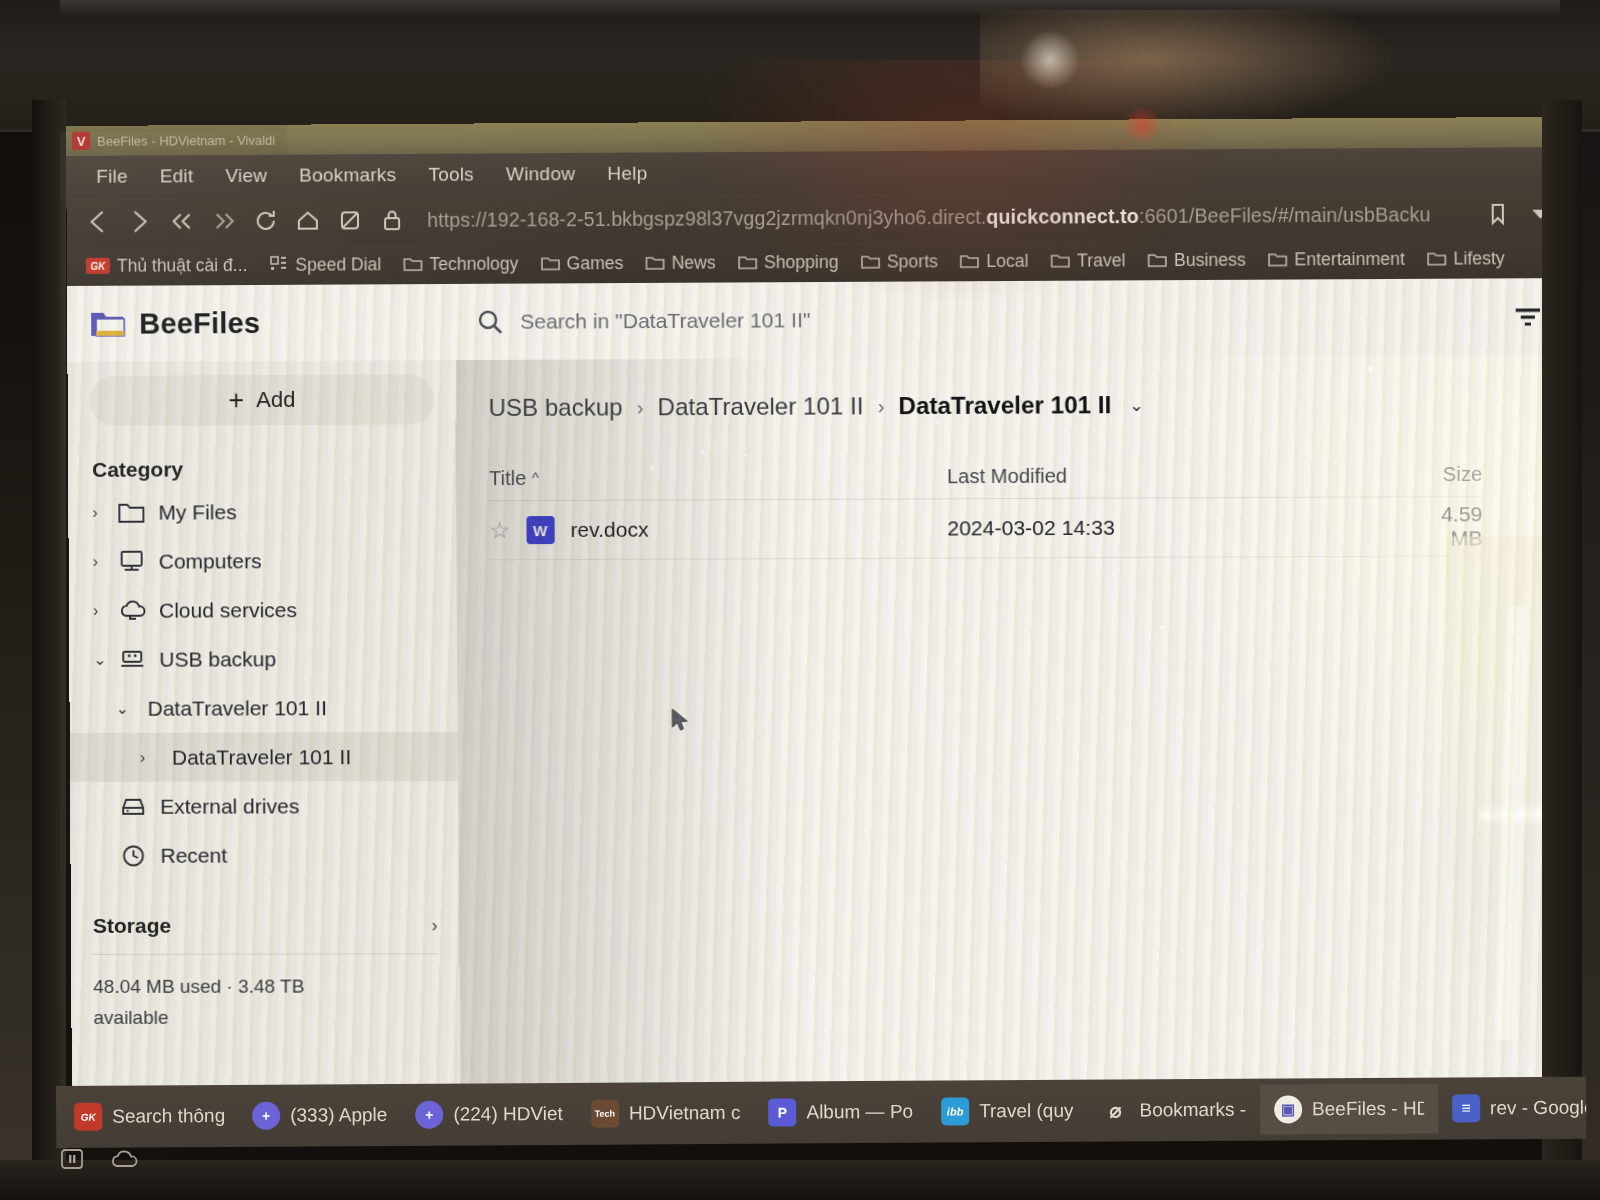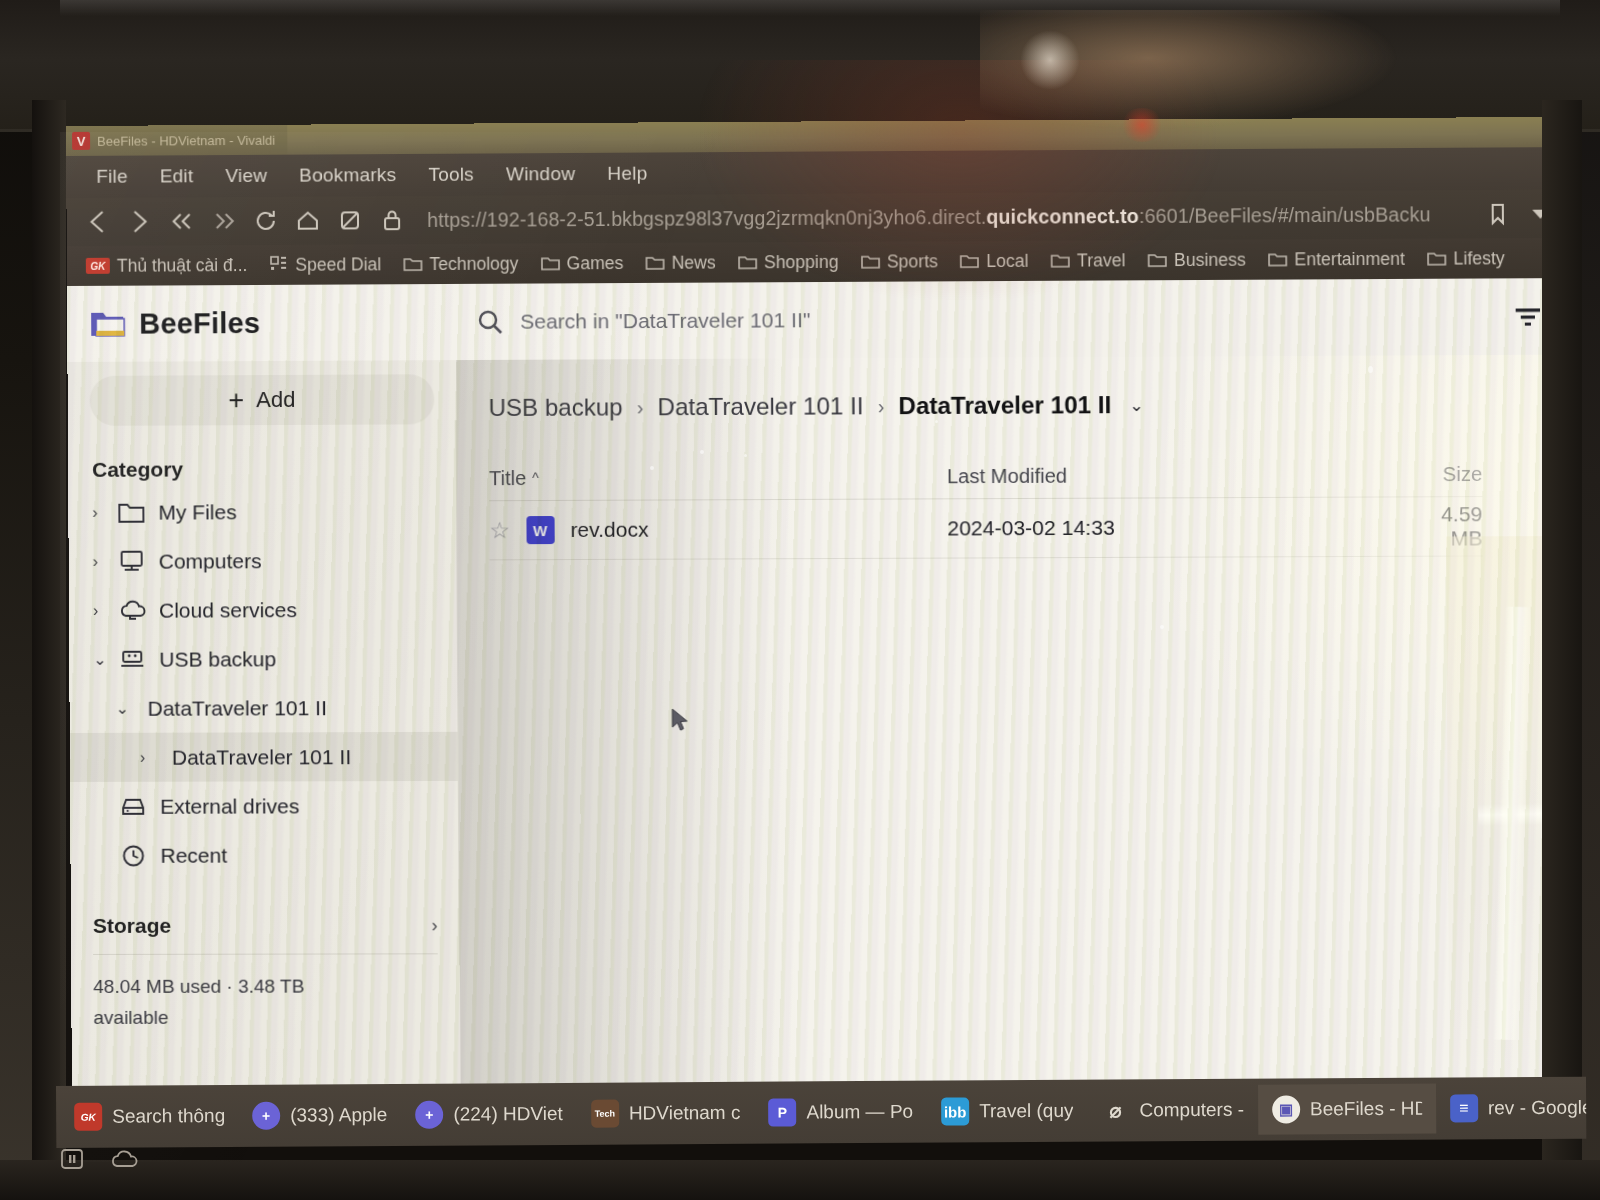--- a/index.html
+++ b/index.html
@@ -631,26 +631,26 @@
     </div>
     <div class="task">
       <span class="task-ico" style="background:#6a4a33;font-size:9px;">Tech</span>
       <span class="task-label">HDVietnam c</span>
     </div>
     <div class="task">
       <span class="task-ico" style="background:#5b5bd6;">P</span>
       <span class="task-label">Album — Po</span>
     </div>
     <div class="task">
-      <span class="task-ico" style="background:#2c9bd6;font-size:15px;">ibb</span>
+      <span class="task-ico" style="background:#2c9bd6;font-size:11px;font-style:italic;">ibb</span>
       <span class="task-label">Travel (quy</span>
     </div>
     <div class="task">
       <span class="task-ico" style="background:transparent;color:#ded8cd;font-size:20px;">⌀</span>
-      <span class="task-label">Computers -</span>
+      <span class="task-label">Bookmarks -</span>
     </div>
     <div class="task active">
       <span class="task-ico" style="background:#efece3;border-radius:50%;color:#5b57b5;font-size:15px;">▣</span>
       <span class="task-label">BeeFiles - HD</span>
     </div>
     <div class="task">
       <span class="task-ico" style="background:#4a62c8;font-size:16px;">≡</span>
       <span class="task-label">rev - Google</span>
     </div>
 

